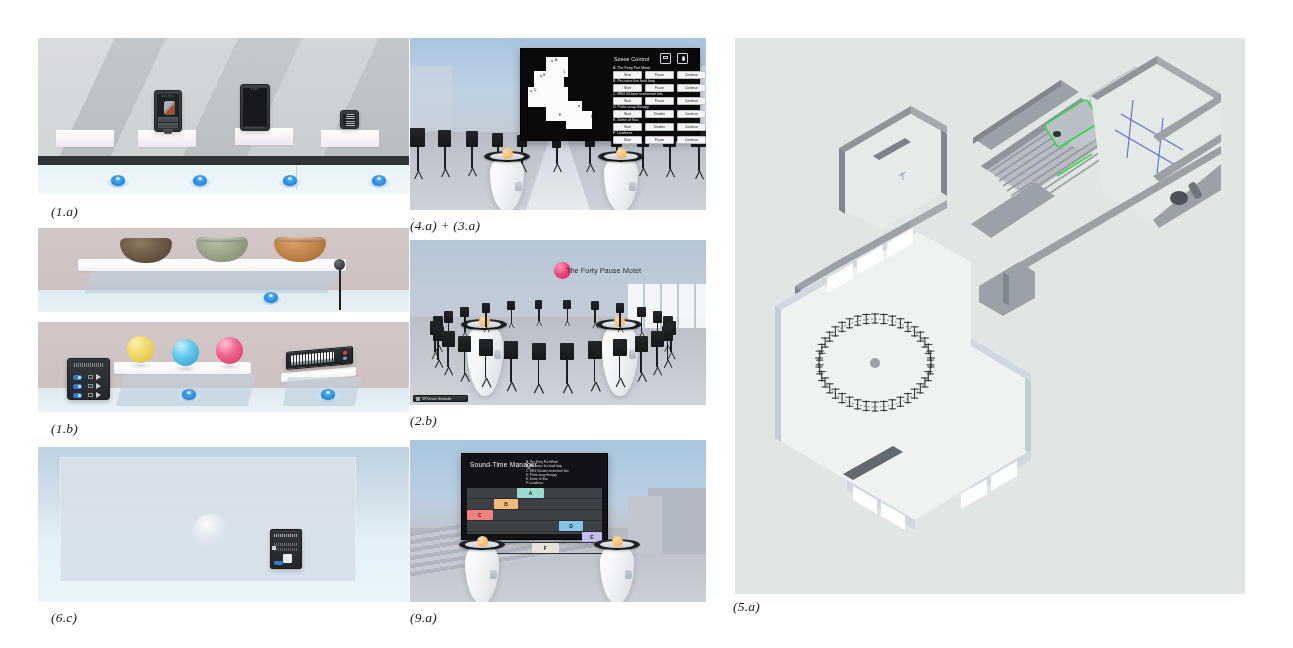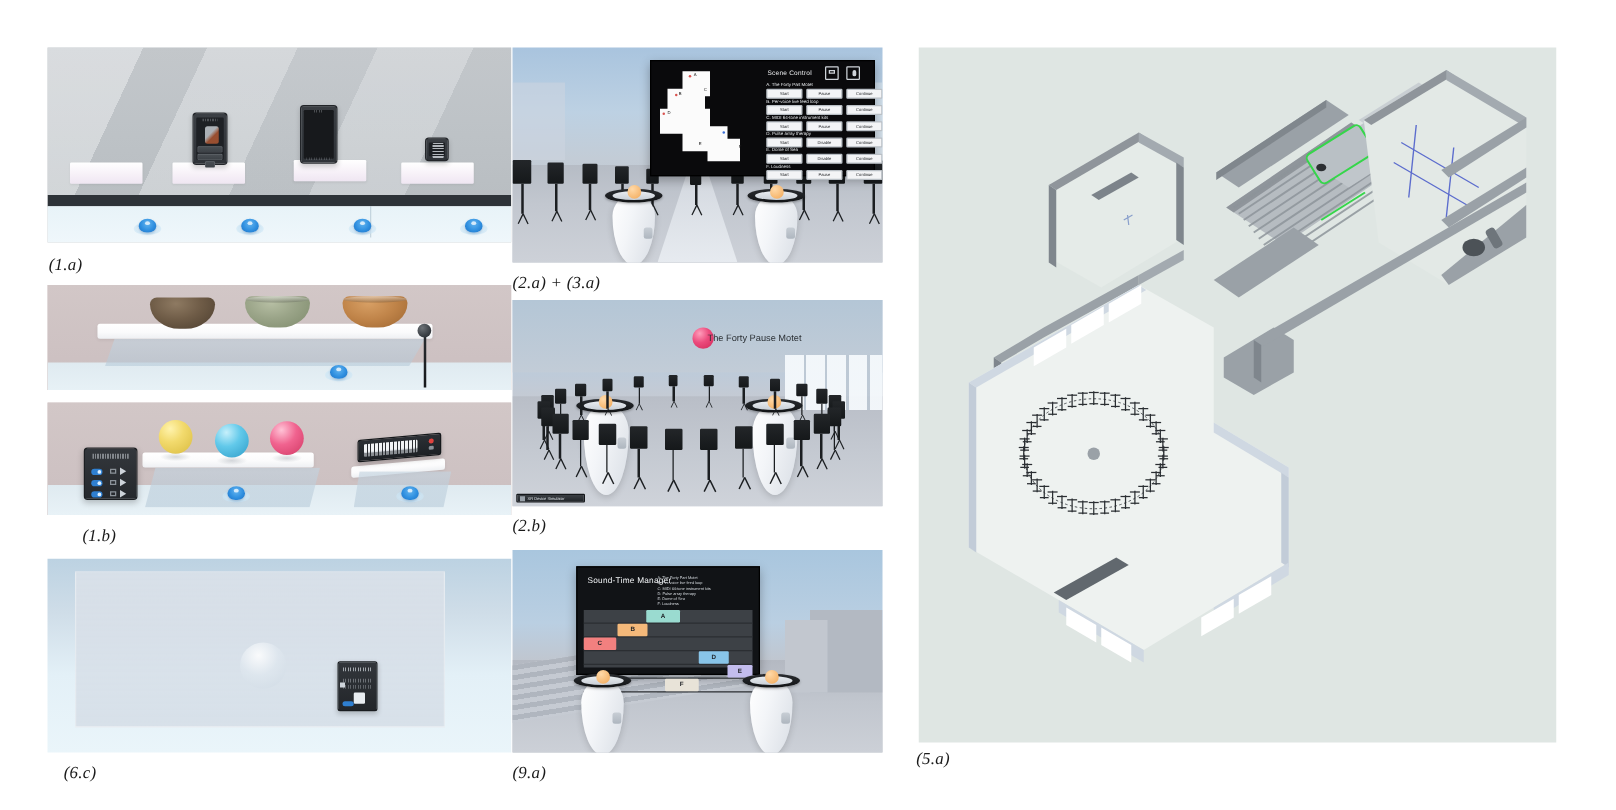--- a/index.html
+++ b/index.html
@@ -330,21 +330,21 @@
       <div class="halo"></div>
       <div class="disc"></div>
         <div class="dot"></div>
     </div>
     <div class="tpnode" style="left:330px; top:136px;">
       <div class="halo"></div>
       <div class="disc"></div>
         <div class="dot"></div>
     </div>
   </div>
-  <div class="caption" style="left:39px; top:204px;">(1.a)</div>
+  <div class="caption" style="left:51px; top:204px;">(1.a)</div>
 
   <div class="panel p1b1">
     <div class="back"></div>
     <div class="floor"></div>
     <div class="shelf-top" style="left:40px; top:31px; width:268px; height:12px;"></div>
     <div class="shelf-front" style="left:46px; top:43px; width:256px; height:22px; clip-path:polygon(3% 0,100% 0,95% 100%,0 100%);"></div>
 
     <div class="bowl" style="left:82px; top:10px; width:52px; height:25px;">
       <div class="rim"></div>
     </div>
@@ -418,21 +418,21 @@
       <div class="halo"></div>
       <div class="disc"></div>
         <div class="dot"></div>
     </div>
     <div class="tpnode" style="left:279px; top:66px;">
       <div class="halo"></div>
       <div class="disc"></div>
         <div class="dot"></div>
     </div>
   </div>
-  <div class="caption" style="left:66px; top:421px;">(1.b)</div>
+  <div class="caption" style="left:51px; top:421px;">(1.b)</div>
 
   <div class="panel p1c">
     <div class="plane"></div>
     <div class="ball"></div>
     <div class="vpanel">
       <div class="l" style="top:4px;"></div>
       <div class="l" style="top:13px; opacity:.55;"></div>
       <div class="l" style="top:18px; opacity:.45;"></div>
       <div class="sq"></div>
       <div class="tile"></div>
@@ -580,21 +580,21 @@
       <div class="ring"></div>
       <div class="bead"></div>
       <div class="grip"></div>
     </div>
     <div class="controller" style="left:194px; top:118px; width:34px; height:56px;">
       <div class="ring"></div>
       <div class="bead"></div>
       <div class="grip"></div>
     </div>
   </div>
-  <div class="caption" style="left:410px; top:218px;">(2.a) + (3.a)</div>
+  <div class="caption" style="left:410px; top:218px;">(4.a) + (3.a)</div>
 
   <div class="panel p2b">
     <div class="bwall"></div>
     <div class="bfloor"></div>
     <div class="winwall"></div>
 
     <div class="redball" style="left:144px; top:22px;"></div>
     <div class="motet-label" style="left:156px; top:26px;">The Forty Pause Motet</div>
 
     <div id="circle-speakers">

